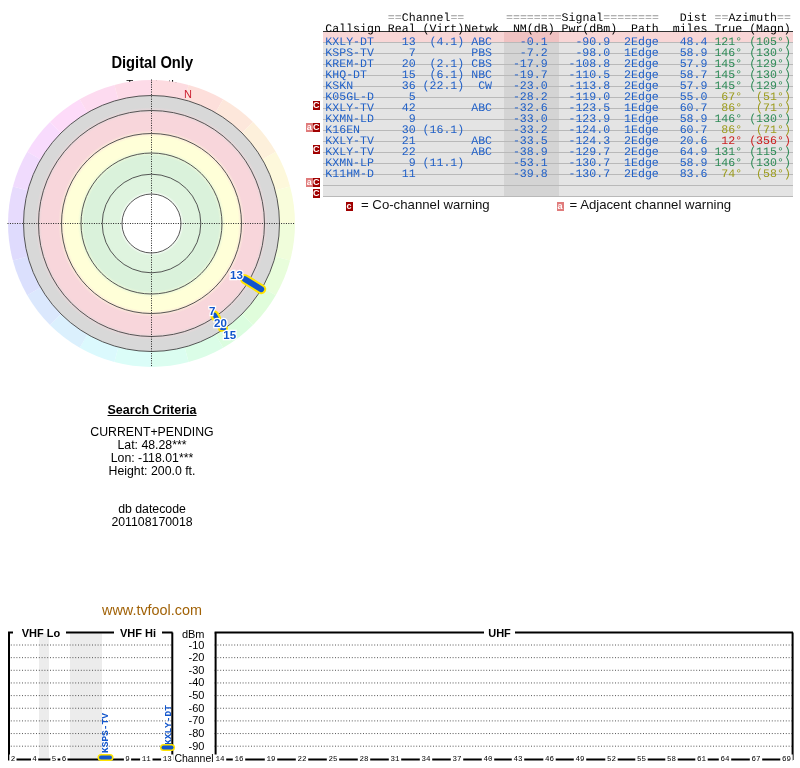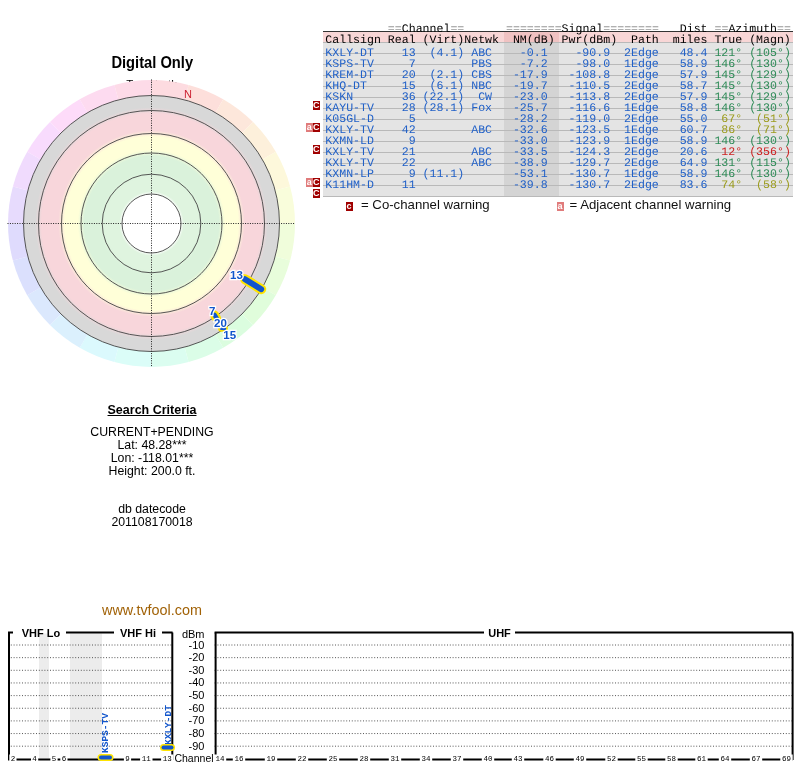--- a/index.html
+++ b/index.html
@@ -1,18 +1,18 @@
 <!DOCTYPE html>
 <html><head><meta charset="utf-8">
 <style>
 * { margin:0; padding:0; box-sizing:border-box; }
 html,body { background:#fff; width:800px; height:768px; overflow:hidden; }
 #page { position:relative; width:800px; height:768px; background:#fff;
   font-family:"Liberation Sans",sans-serif; }
-#tbl { position:absolute; left:325.3px; top:23px; font:11.58px "Liberation Mono",monospace;
+#tbl { position:absolute; left:325.3px; top:12px; font:11.58px "Liberation Mono",monospace;
   color:#000; text-rendering:geometricPrecision; }
 #tbl .ln { height:11px; line-height:14px; white-space:pre; }
 #tbl .hd:nth-child(2) { height:12.7px; }
 .gy { color:#999; }
 .bl,.b { color:#2060c8;margin-top:32px; }
 .g { color:#2e8b57; }
 .o { color:#9c9c1e; }
 .r { color:#cc2222; }
 .ctr { position:absolute; left:52px; width:200px; text-align:center;margin-top:12px; }
 </style></head>
@@ -124,24 +124,24 @@
 <div style="position:absolute;left:322.5px;top:196.2px;width:470px;height:1px;background:#b9b9b9"></div>
 <div style="position:absolute;left:322.5px;top:30.5px;width:470px;height:1px;background:#333"></div>
 <div id="tbl">
 <div class="ln hd">         <span class="gy">==</span>Channel<span class="gy">==</span>      <span class="gy">========</span>Signal<span class="gy">========</span>   Dist <span class="gy">==</span>Azimuth<span class="gy">==</span></div>
       <div class="ln hd">Callsign Real (Virt)Netwk  NM(dB) Pwr(dBm)  Path  miles True (Magn)</div>
       <div class="ln"><span class="bl">KXLY-DT    13  (4.1) ABC    -0.1    -90.9  2Edge   48.4</span><span class="g"> 121° (105°)</span></div>
       <div class="ln"><span class="bl">KSPS-TV     7        PBS    -7.2    -98.0  1Edge   58.9</span><span class="g"> 146° (130°)</span></div>
       <div class="ln"><span class="bl">KREM-DT    20  (2.1) CBS   -17.9   -108.8  2Edge   57.9</span><span class="g"> 145° (129°)</span></div>
       <div class="ln"><span class="bl">KHQ-DT     15  (6.1) NBC   -19.7   -110.5  2Edge   58.7</span><span class="g"> 145° (130°)</span></div>
       <div class="ln"><span class="bl">KSKN       36 (22.1)  CW   -23.0   -113.8  2Edge   57.9</span><span class="g"> 145° (129°)</span></div>
-      <div class="ln"><span class="bl">KAYU-TV    28 (28.1) Fox   -25.7   -116.6  1Edge   58.8</span><span class="g"> 146° (130°)</span></div>
       <div class="ln"><span class="bl">K05GL-D     5              -28.2   -119.0  2Edge   55.0</span><span class="o">  67°  (51°)</span></div>
       <div class="ln"><span class="bl">KXLY-TV    42        ABC   -32.6   -123.5  1Edge   60.7</span><span class="o">  86°  (71°)</span></div>
       <div class="ln"><span class="bl">KXMN-LD     9              -33.0   -123.9  1Edge   58.9</span><span class="g"> 146° (130°)</span></div>
+      <div class="ln"><span class="bl">K16EN      30 (16.1)       -33.2   -124.0  1Edge   60.7</span><span class="o">  86°  (71°)</span></div>
       <div class="ln"><span class="bl">KXLY-TV    21        ABC   -33.5   -124.3  2Edge   20.6</span><span class="r">  12° (356°)</span></div>
       <div class="ln"><span class="bl">KXLY-TV    22        ABC   -38.9   -129.7  2Edge   64.9</span><span class="g"> 131° (115°)</span></div>
       <div class="ln"><span class="bl">KXMN-LP     9 (11.1)       -53.1   -130.7  1Edge   58.9</span><span class="g"> 146° (130°)</span></div>
       <div class="ln"><span class="bl">K11HM-D    11              -39.8   -130.7  2Edge   83.6</span><span class="o">  74°  (58°)</span></div>
 </div>
 <div style="position:absolute;left:312.8px;top:100.8px;width:7px;height:9.5px;background:#a00000;color:#fff;font:bold 9px 'Liberation Sans',sans-serif;line-height:9.5px;text-align:center">C</div>
 <div style="position:absolute;left:305.8px;top:122.8px;width:7px;height:9.5px;background:#e07b7b;color:#fff;font:bold 9px 'Liberation Sans',sans-serif;line-height:9.5px;text-align:center">a</div>
 <div style="position:absolute;left:312.8px;top:122.8px;width:7px;height:9.5px;background:#a00000;color:#fff;font:bold 9px 'Liberation Sans',sans-serif;line-height:9.5px;text-align:center">C</div>
 <div style="position:absolute;left:312.8px;top:144.79999999999998px;width:7px;height:9.5px;background:#a00000;color:#fff;font:bold 9px 'Liberation Sans',sans-serif;line-height:9.5px;text-align:center">C</div>
 <div style="position:absolute;left:305.8px;top:177.79999999999998px;width:7px;height:9.5px;background:#e07b7b;color:#fff;font:bold 9px 'Liberation Sans',sans-serif;line-height:9.5px;text-align:center">a</div>

